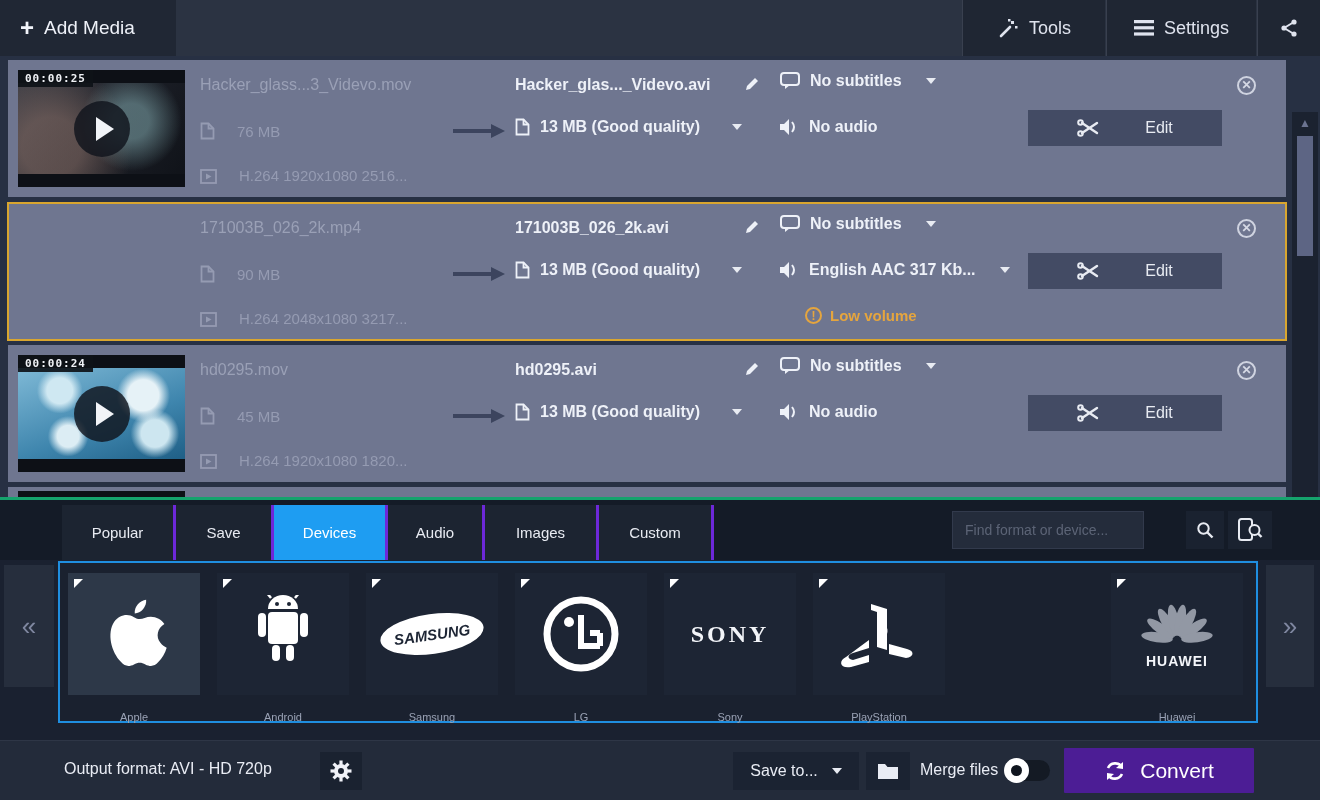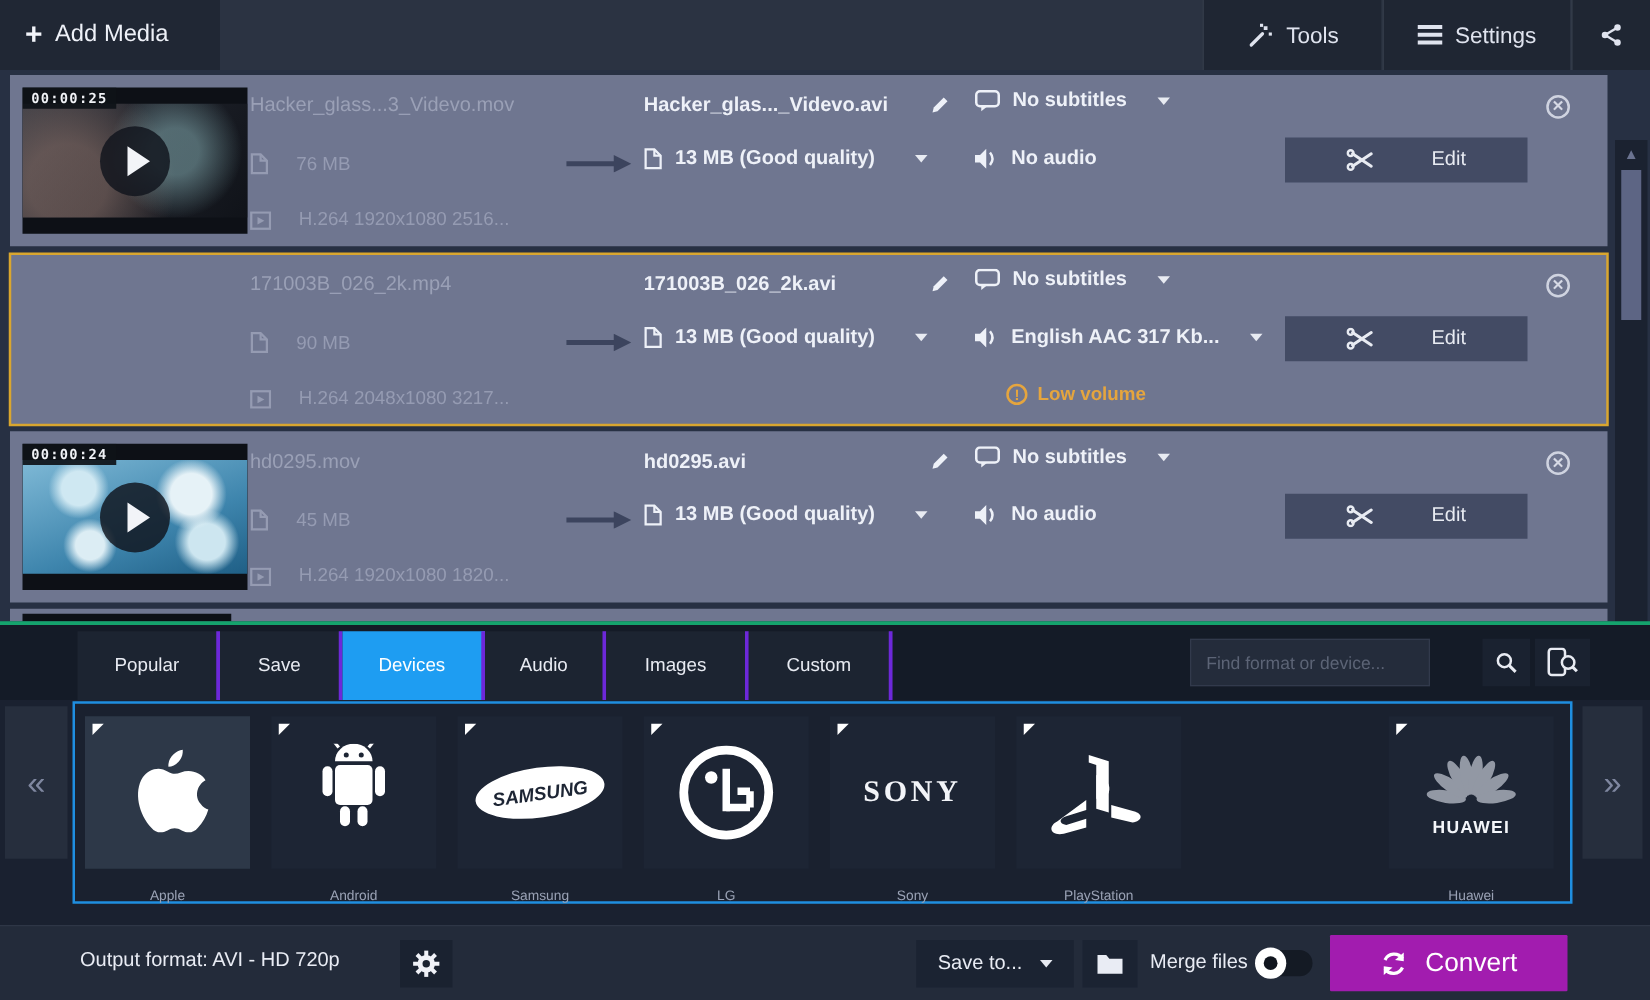--- a/index.html
+++ b/index.html
@@ -18,21 +18,21 @@
   .shareb { left:1257px; width:63px; border-left:1px solid #39404f; }
 
   
   .list { position:absolute; left:0; top:56px; width:1320px; height:441px; background:#273043; }
   .row { position:absolute; left:8px; width:1278px; height:137px; background:#6f7690; }
   .row.sel { outline:2px solid #d9a62f; outline-offset:-1px; }
   .r1 { top:4px; } .r2 { top:147px; } .r3 { top:289px; }
   .row-sliver { position:absolute; left:8px; top:431px; width:1278px; height:10px; background:#6f7690; overflow:hidden; }
   .row-sliver .tstrip { position:absolute; left:10px; top:4px; width:167px; height:10px; background:#0d1016; }
 
-  .thumb { position:absolute; left:10px; top:10px; width:180px; height:117px; background:#0d1016; overflow:hidden; cursor:pointer; }
+  .thumb { position:absolute; left:10px; top:10px; width:167px; height:117px; background:#0d1016; overflow:hidden; cursor:pointer; }
   .thumb .pic { position:absolute; left:0; top:13px; right:0; bottom:13px; }
   .pic.t1 { background:
       radial-gradient(circle at 68% 42%, rgba(130,170,175,.55) 0 14%, rgba(60,70,80,0) 40%),
       radial-gradient(circle at 20% 70%, rgba(150,120,110,.5) 0 20%, rgba(0,0,0,0) 55%),
       linear-gradient(125deg,#3a3c44 0%, #1b1e26 55%, #101319 100%); }
   .pic.t2 { background:
       radial-gradient(circle at 10% 72%, #4f8f3f 0 14%, rgba(0,0,0,0) 34%),
       radial-gradient(circle at 88% 55%, #3c4e6e 0 22%, rgba(0,0,0,0) 48%),
       radial-gradient(circle at 65% 85%, #b9c4cc 0 18%, rgba(0,0,0,0) 40%),
       linear-gradient(115deg,#eef2f3 0%, #dbe3e7 45%, #8e9aa8 100%); }
@@ -107,21 +107,21 @@
   .footer { position:absolute; left:0; top:740px; width:1320px; height:60px; background:#232b3a; border-top:1px solid #2e3646; }
   .outfmt { position:absolute; left:64px; top:19px; color:#e9ecf4; font-size:16px; }
   .gearbtn { position:absolute; left:320px; top:11px; width:42px; height:38px; background:#1a2230; display:flex; align-items:center; justify-content:center; cursor:pointer; }
   .savebtn { position:absolute; left:733px; top:11px; width:126px; height:38px; background:#1b2332; color:#e9ecf4; font-size:16px;
     display:flex; align-items:center; justify-content:center; gap:14px; cursor:pointer; }
   .folderbtn { position:absolute; left:866px; top:11px; width:44px; height:38px; background:#1b2332; display:flex; align-items:center; justify-content:center; cursor:pointer; }
   .mergelbl { position:absolute; left:920px; top:20px; color:#e9ecf4; font-size:16px; }
   .toggle { position:absolute; left:1006px; top:19px; width:44px; height:21px; background:#141a24; border-radius:11px; cursor:pointer; }
   .knob { position:absolute; left:-2px; top:-2px; width:25px; height:25px; background:#ffffff; border-radius:50%; }
   .knob::after { content:""; position:absolute; left:7px; top:7px; width:11px; height:11px; background:#10151e; border-radius:50%; }
-  .convertbtn { position:absolute; left:1064px; top:7px; width:190px; height:45px; background:#a21caf; color:#ffffff;
+  .convertbtn { position:absolute; left:1064px; top:7px; width:190px; height:45px; background:#4c1d95; color:#ffffff;
     font-size:21px; display:flex; align-items:center; justify-content:center; gap:14px; cursor:pointer; border-radius:1px; }
 
   svg { display:block; }
 </style>
 </head>
 <body>
 
 <div class="topbar">
   <div class="addmedia">
     <span class="plus">+</span>

